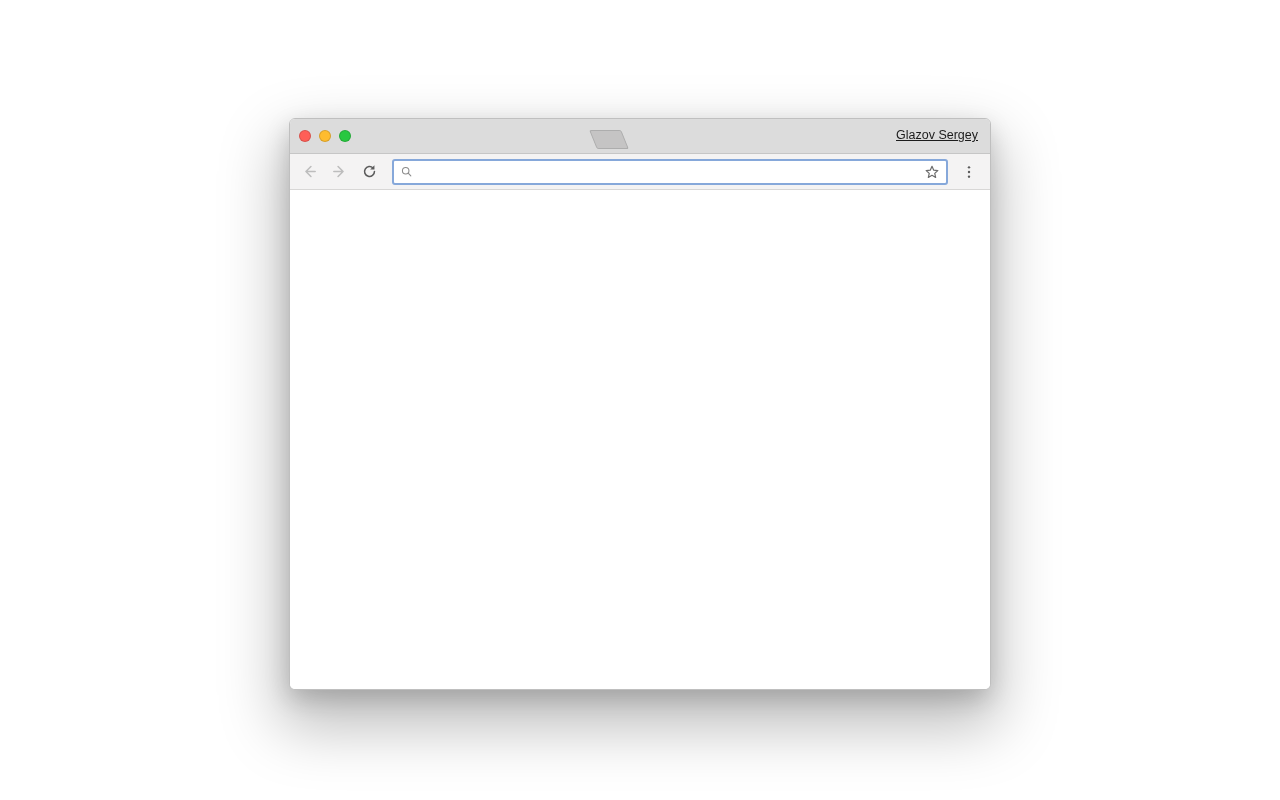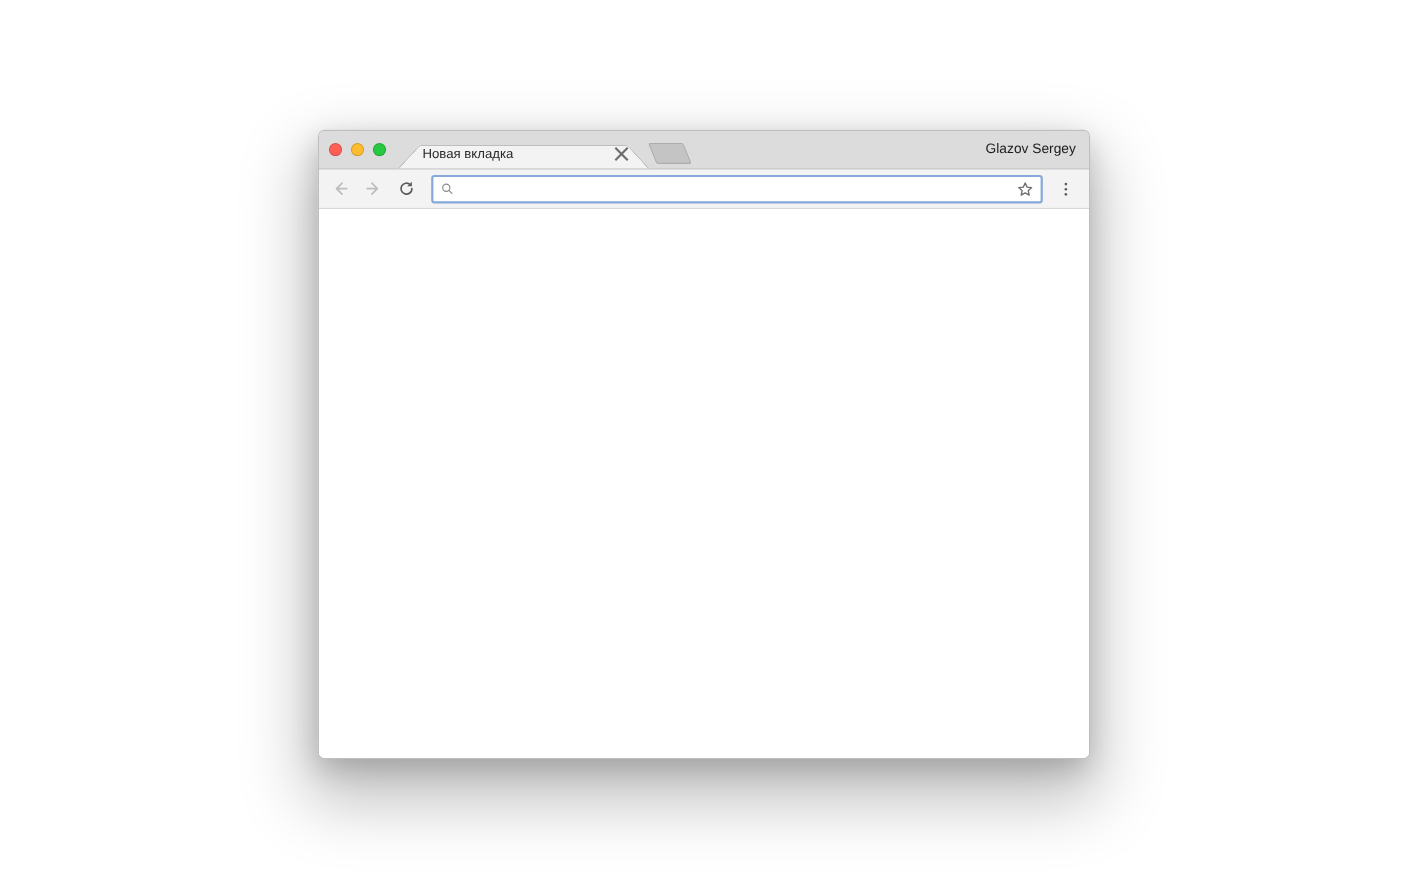--- a/index.html
+++ b/index.html
@@ -132,20 +132,21 @@
     cursor: pointer;
   }
 
   .profile-name {
     position: absolute;
     right: 12px;
     top: 9px;
     font-size: 12.5px;
     color: #1c1c1c;
     cursor: pointer;
+    text-decoration: underline;
   }
 
   
   .toolbar {
     height: 36px;
     background: #f4f3f3;
     border-bottom: 1px solid #d8d7d6;
     display: flex;
     align-items: center;
     padding: 0 8px 0 6px;
@@ -223,32 +224,20 @@
   <div class="browser">
 
     <div class="tabstrip">
 
       <div class="traffic-lights">
         <div class="tl tl-close"></div>
         <div class="tl tl-minimize"></div>
         <div class="tl tl-zoom"></div>
       </div>
 
-      <div class="tab">
-        <div class="tab-shape"></div>
-        <div class="tab-inner">
-          <span class="tab-title">Новая вкладка</span>
-          <span class="tab-close">
-            <svg viewBox="0 0 10 10">
-              <line x1="1" y1="1" x2="9" y2="9" stroke="currentColor" stroke-width="1.4"></line>
-              <line x1="9" y1="1" x2="1" y2="9" stroke="currentColor" stroke-width="1.4"></line>
-            </svg>
-          </span>
-        </div>
-      </div>
 
       <div class="tab-stub"></div>
 
       <div class="profile-name">Glazov Sergey</div>
     </div>
 
     <div class="toolbar">
 
       <div class="nav-btn disabled">
         <svg viewBox="0 0 24 24">

